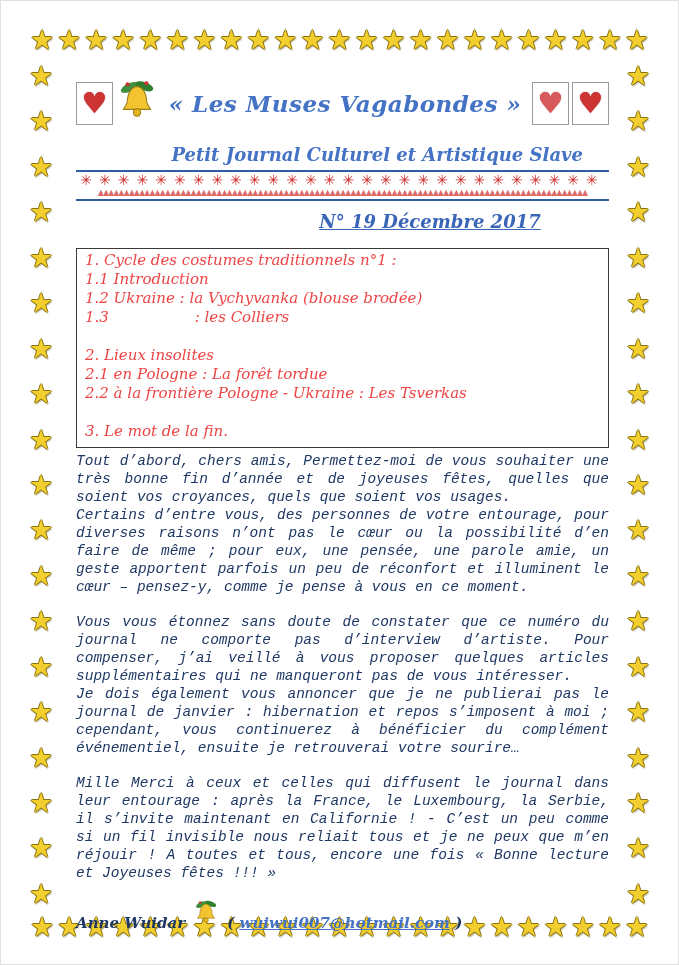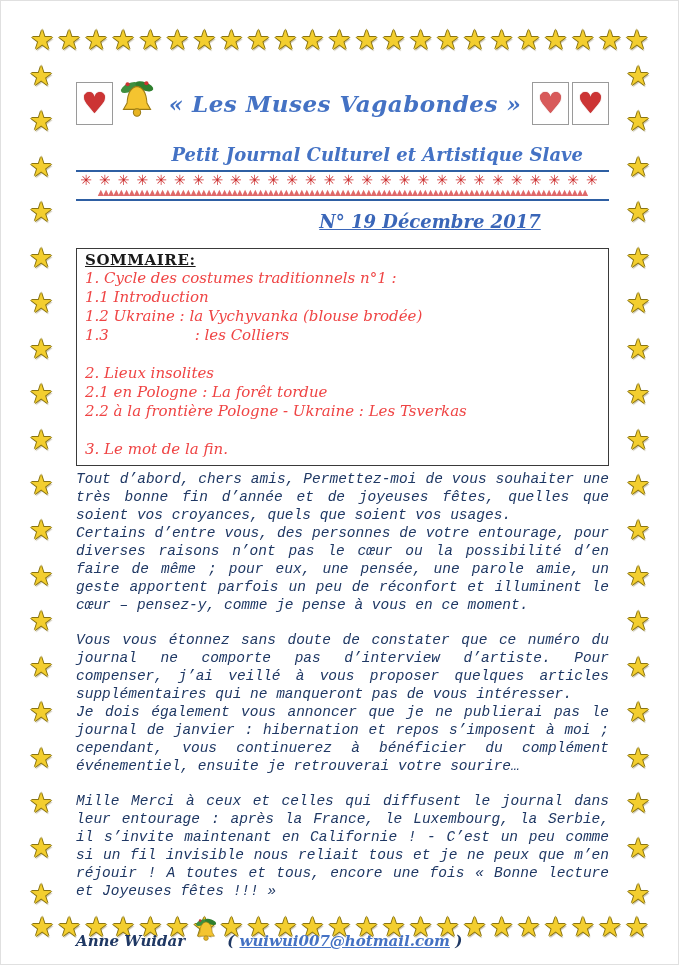--- a/index.html
+++ b/index.html
@@ -260,21 +260,20 @@
   <div class="band">
     <div class="band-row1">✳✳✳✳✳✳✳✳✳✳✳✳✳✳✳✳✳✳✳✳✳✳✳✳✳✳✳✳</div>
     <div class="band-row2">▲▲▲▲▲▲▲▲▲▲▲▲▲▲▲▲▲▲▲▲▲▲▲▲▲▲▲▲▲▲▲▲▲▲▲▲▲▲▲▲▲▲▲▲▲▲▲▲▲▲▲▲▲▲▲▲▲▲▲▲▲▲▲▲▲▲▲▲▲▲▲▲▲▲▲▲▲▲▲▲▲▲▲▲▲▲▲▲▲▲▲▲▲▲▲</div>
   </div>
 
   <div class="issue-row">
     <span class="issue">N° 19 Décembre 2017</span>
   </div>
 
   <div class="toc-box">
-    <div class="toc-heading">SOMMAIRE:</div>
     <div class="toc-line">1. Cycle des costumes traditionnels n°1 :</div>
     <div class="toc-line">1.1 Introduction</div>
     <div class="toc-line">1.2 Ukraine : la Vychyvanka (blouse brodée)</div>
     <div class="toc-line">1.3                  : les Colliers</div>
     <div class="toc-line"></div>
     <div class="toc-line">2. Lieux insolites</div>
     <div class="toc-line">2.1 en Pologne : La forêt tordue</div>
     <div class="toc-line">2.2 à la frontière Pologne - Ukraine : Les Tsverkas</div>
     <div class="toc-line"></div>
     <div class="toc-line">3. Le mot de la fin.</div>

